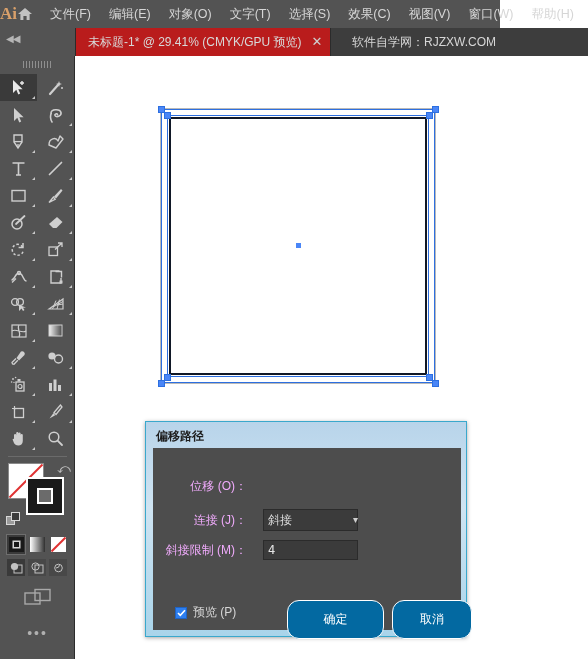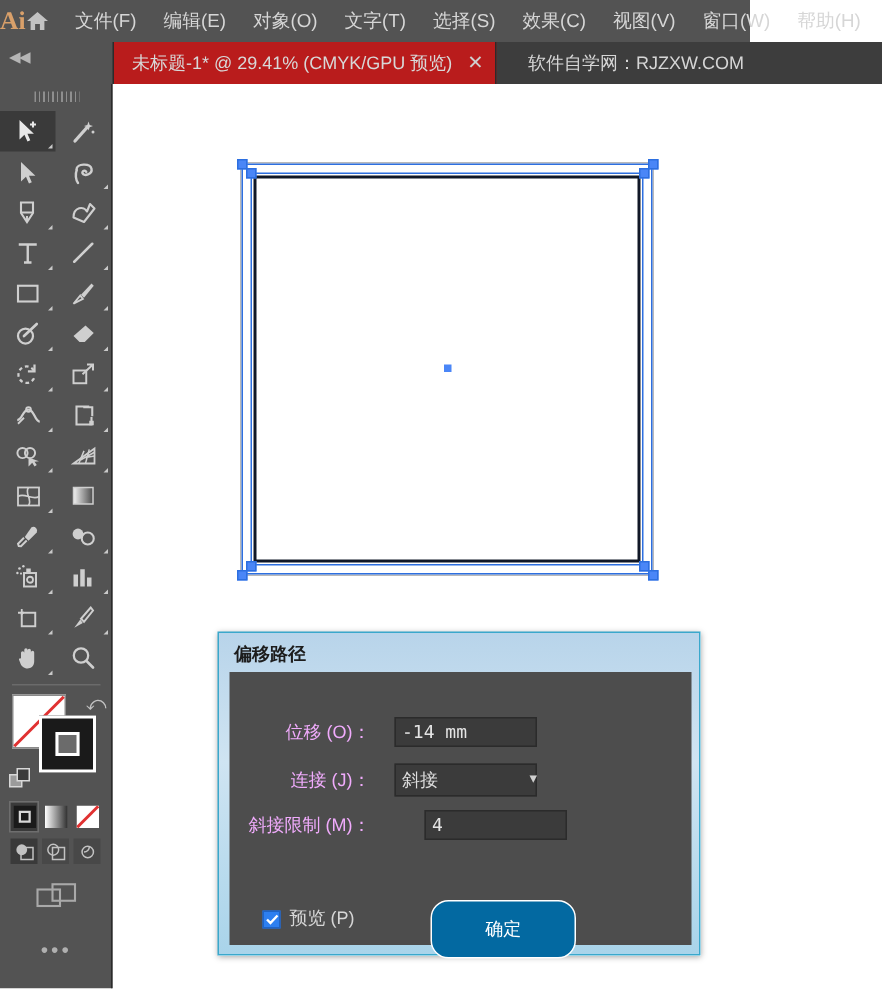--- a/index.html
+++ b/index.html
@@ -719,46 +719,46 @@
     <div class="center-point"></div>
   </div>
 
   <div class="dialog">
     <div class="dlg-title">偏移路径</div>
 
     <div class="dlg-body">
 
       <div class="dlg-row" style="left:0px; top:30px;">
         <div class="dlg-label">位移 (O)：</div>
-        <input class="dlg-input" type="text" value="-14 mm" style="">
       </div>
 
       <div class="dlg-row" style="left:0px; top:61px;">
         <div class="dlg-label">连接 (J)：</div>
         <div class="dlg-select-wrap">
           <select class="dlg-select">
             <option>斜接</option>
             <option>圆角</option>
             <option>斜角</option>
           </select>
           <span class="dlg-select-arrow">▾</span>
         </div>
       </div>
 
-      <div class="dlg-row" style="left:0px; top:92px;gap:20px;">
+      <div class="dlg-row" style="left:0px; top:92px;">
         <div class="dlg-label">斜接限制 (M)：</div>
         <input class="dlg-input" type="text" value="4" style="">
       </div>
 
       <div class="dlg-check-row">
         <span class="dlg-checkbox">
           <svg width="9" height="8" viewBox="0 0 9 8">
               <path d="M1 4 L3.3 6.3 L8 1.3" fill="none" stroke="#ffffff" stroke-width="1.6"></path>
             </svg>
         </span>
         <span class="dlg-check-label">预览 (P)</span>
       </div>
 
       <div class="dlg-btn" id="btn-ok">确定</div>
+      <div class="dlg-btn" id="btn-cancel">取消</div>
     </div>
   </div>
 
 </div>
 
 </body></html>

